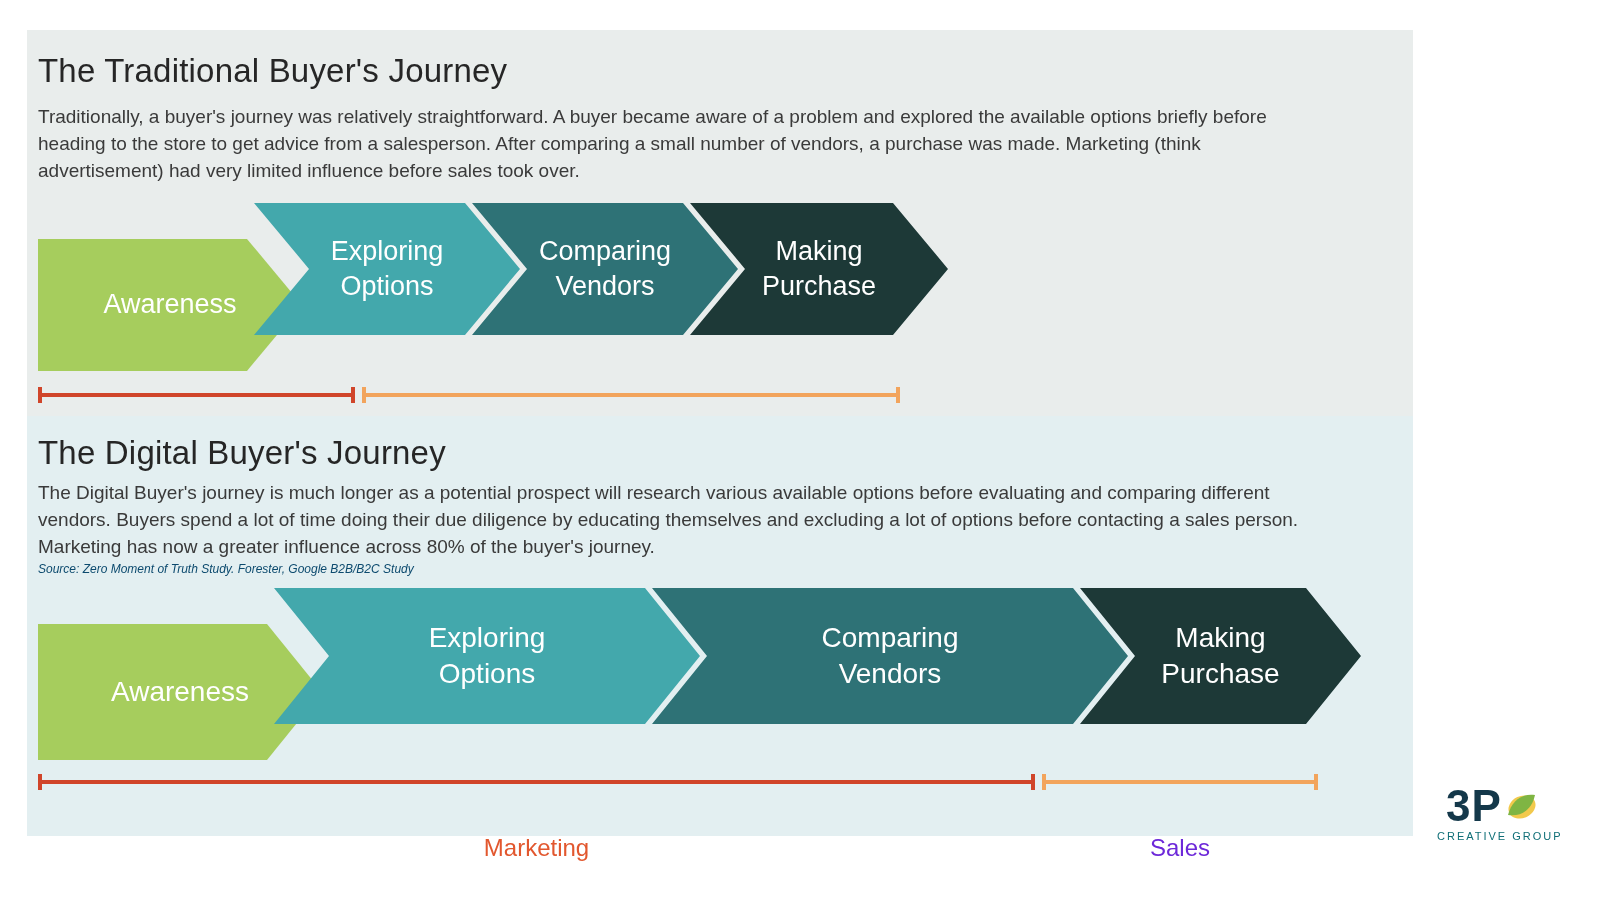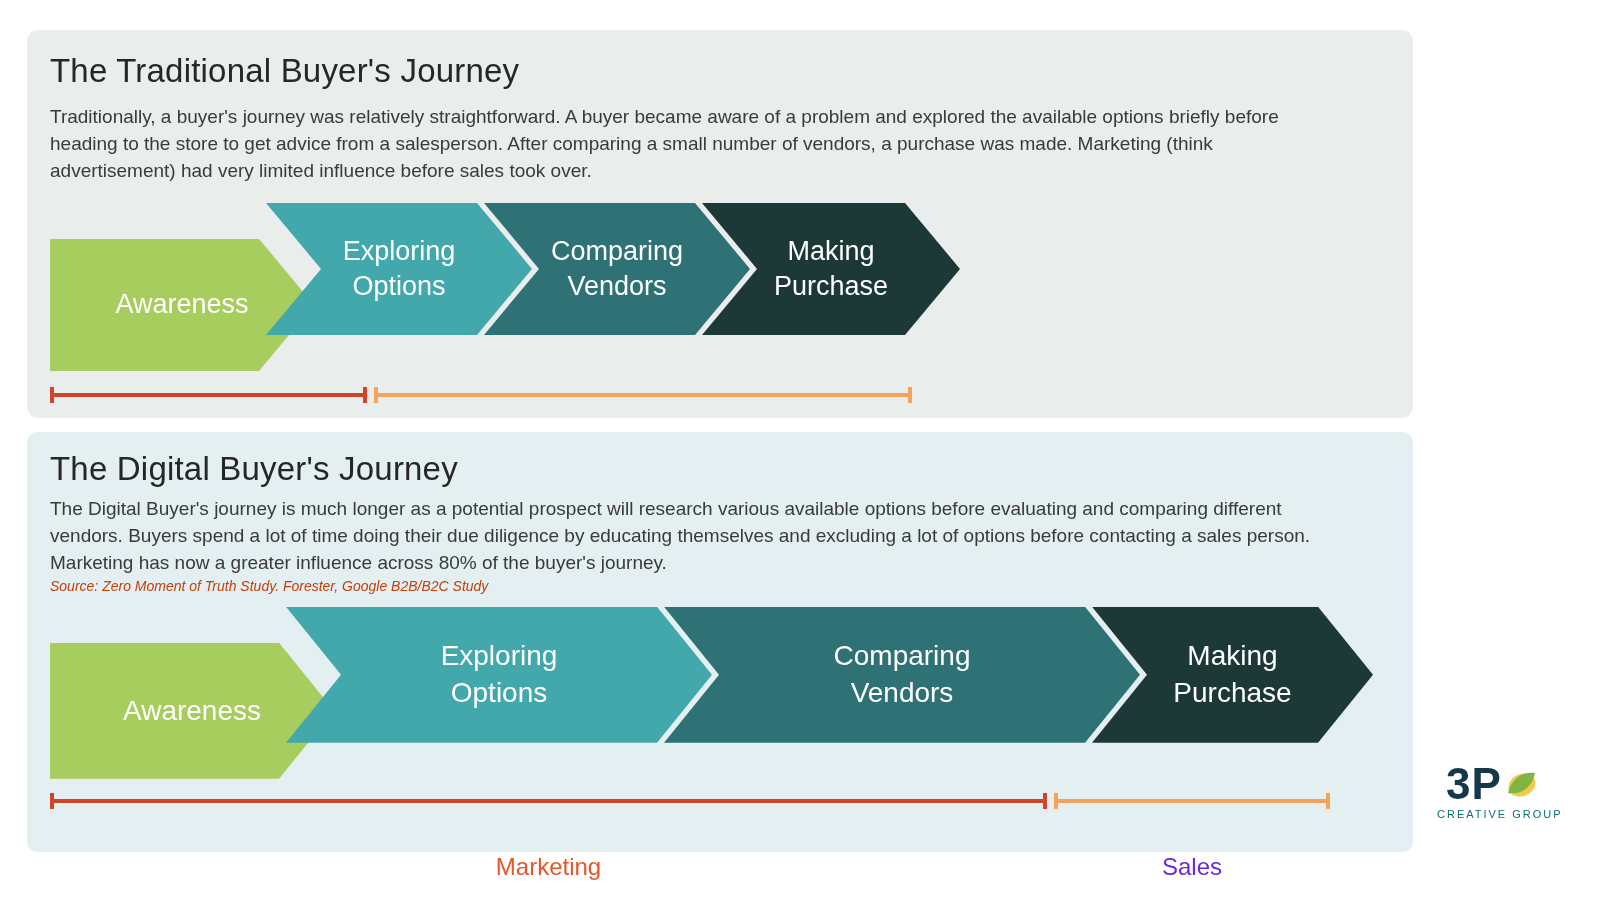--- a/index.html
+++ b/index.html
@@ -4,33 +4,33 @@
 <style>
   * { margin:0; padding:0; box-sizing:border-box; }
   html,body { width:1600px; height:900px; }
   body {
     background:#ffffff;
     font-family:"Liberation Sans", sans-serif;
     position:relative;
     overflow:hidden;
     color:#333;
   }
-  .panel { position:absolute; left:27px; width:1386px; padding-left:23px;border-radius:11px; }
+  .panel { position:absolute; left:27px; width:1386px; padding-left:11px; }
   .panel-top    { top:30px;  height:388px; background:#e9edec; padding-top:22px; }
-  .panel-bottom { top:432px; height:420px; background:#e3eff1; padding-top:18px; }
+  .panel-bottom { top:416px; height:420px; background:#e3eff1; padding-top:18px; }
 
   .panel h1 {
     font-size:33px; font-weight:500; color:#262626;
     letter-spacing:.2px; margin-bottom:14px;
   }
   .panel-bottom h1 { margin-bottom:8px; }
   .desc {
     font-size:19px; line-height:1.42; color:#3a3a3a; max-width:1285px;
   }
-  .source { font-size:14px; line-height:1.42; font-style:italic; color:#c2410c; }
+  .source { font-size:12px; line-height:1.42; font-style:italic; color:#0c4a6e; }
 
   
   .arrow-row { display:flex; }
   .arrows-top    { margin-top:18px; }
   .arrows-bottom { margin-top:10px; }
   .chev {
     display:flex; align-items:center; justify-content:center;
     color:#fff; text-align:center; line-height:1.3;
     clip-path: polygon(0 0, calc(100% - 55px) 0, 100% 50%, calc(100% - 55px) 100%, 0 100%, 55px 50%);
     flex-shrink:0;
@@ -57,21 +57,21 @@
   .bracket.marketing { color:#d0452a; }
   .bracket.sales     { color:#f2a45c; }
   .range-label {
     position:absolute; top:24px; left:0; right:0;
     text-align:center; font-size:24px; font-weight:500;margin-top:36px;
   }
   .bracket.marketing .range-label { color:#e2572e; }
   .bracket.sales     .range-label { color:#6d28d9; }
 
   
-  .logo { position:absolute; left:1437px; top:762px; width:110px; text-align:center; }
+  .logo { position:absolute; left:1437px; top:784px; width:110px; text-align:center; }
   .logo-row { display:flex; align-items:center; justify-content:center; gap:2px; }
   .logo-name { font-size:44px; font-weight:bold; color:#14384a; letter-spacing:1px; line-height:1; }
   .logo-tagline { font-size:11px; letter-spacing:2px; color:#0e6e76; margin-top:2px; white-space:nowrap; }
 </style>
 </head>
 <body>
 
 <section class="panel panel-top">
   <h1>The Traditional Buyer's Journey</h1>
   <p class="desc">Traditionally, a buyer's journey was relatively straightforward. A buyer became aware of a problem and explored the available options briefly before heading to the store to get advice from a salesperson. After comparing a small number of vendors, a purchase was made. Marketing (think advertisement) had very limited influence before sales took over.</p>

